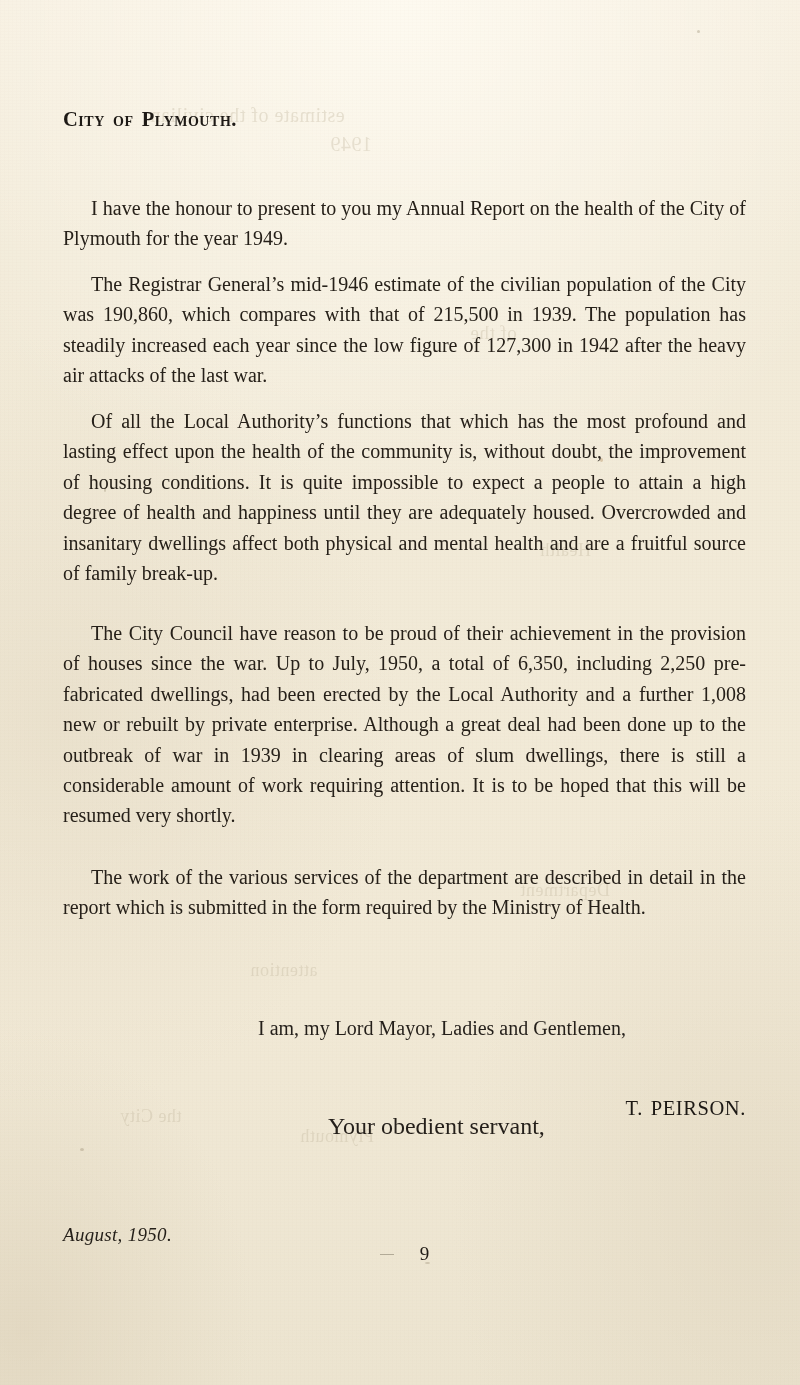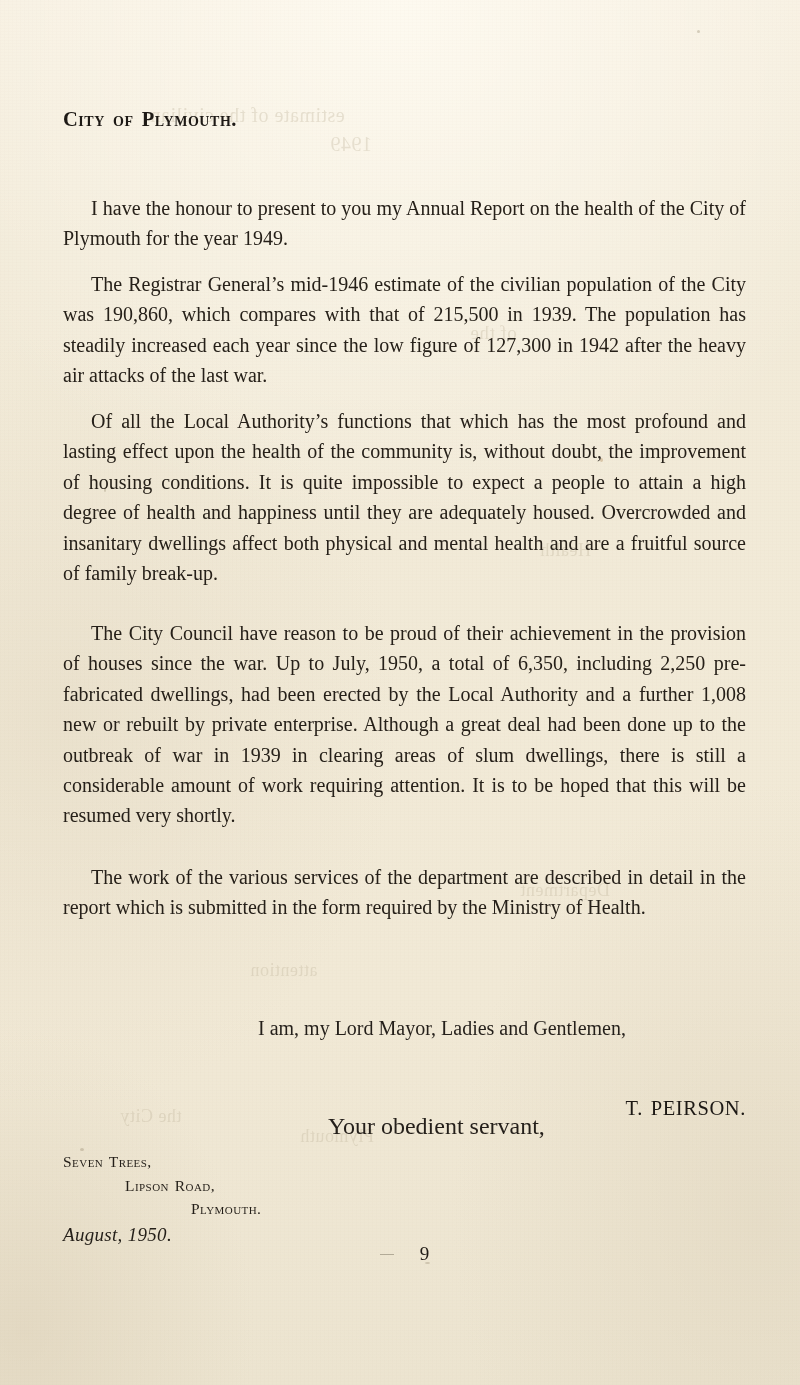--- a/index.html
+++ b/index.html
@@ -210,25 +210,20 @@
 
     <p class="body lastline-left" style="top:618px;">The City Council have reason to be proud of their achievement in the provision of houses since the war. Up to July, 1950, a total of 6,350, including 2,250 pre-fabricated dwellings, had been erected by the Local Authority and a further 1,008 new or rebuilt by private enterprise. Although a great deal had been done up to the outbreak of war in 1939 in clearing areas of slum dwellings, there is still a considerable amount of work requiring attention. It is to be hoped that this will be resumed very shortly.</p>
 
     <p class="body lastline-left" style="top:862px;">The work of the various services of the department are described in detail in the report which is submitted in the form required by the Ministry of Health.</p>
 
 
     <div class="closing-1">I am, my Lord Mayor, Ladies and Gentlemen,</div>
     <div class="closing-2">Your obedient servant,</div>
     <div class="signature">T. PEIRSON.</div>
 
-    <div class="address">
-      <span class="a1">Seven Trees,</span>
-      <span class="a2">Lipson Road,</span>
-      <span class="a3">Plymouth.</span>
-    </div>
 
     <div class="datum">August, 1950.</div>
 
     <div class="folio">
       <span class="rule"></span><span>9</span>
     </div>
 
   </div>
 </div>
 

